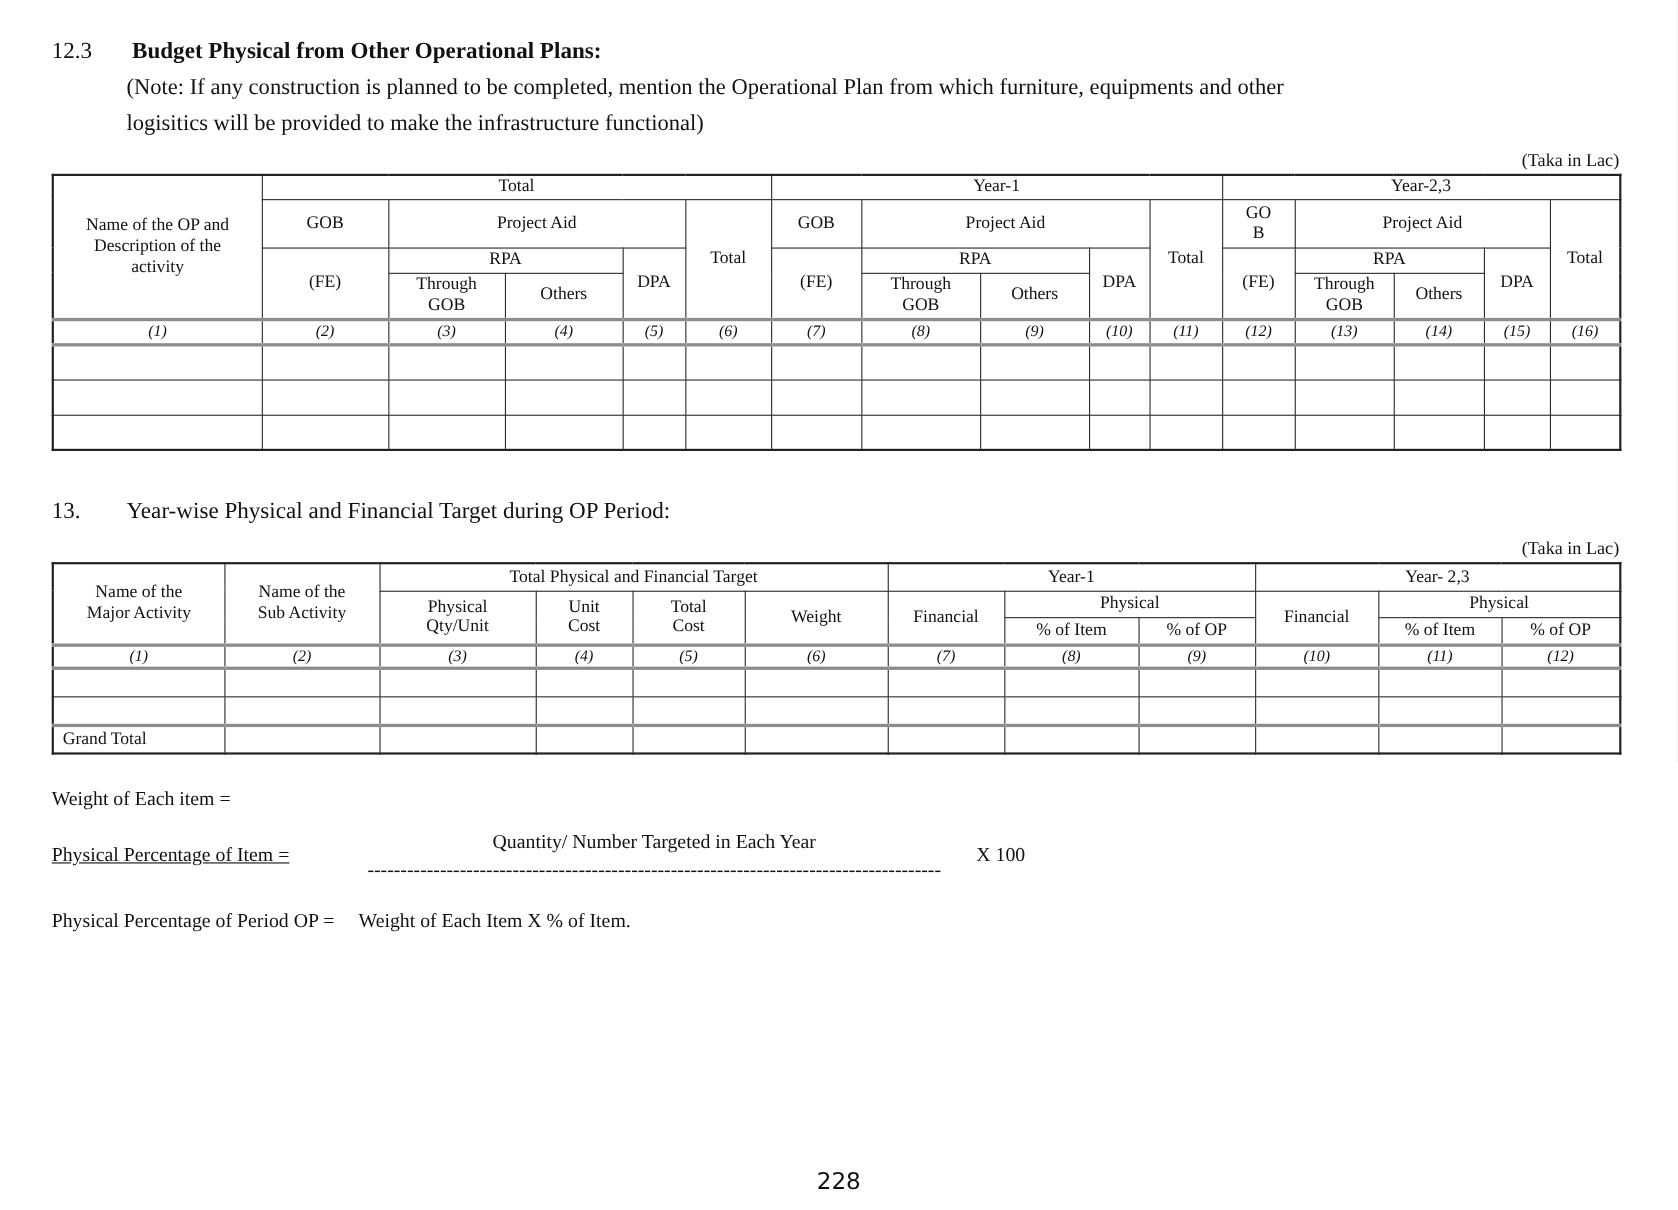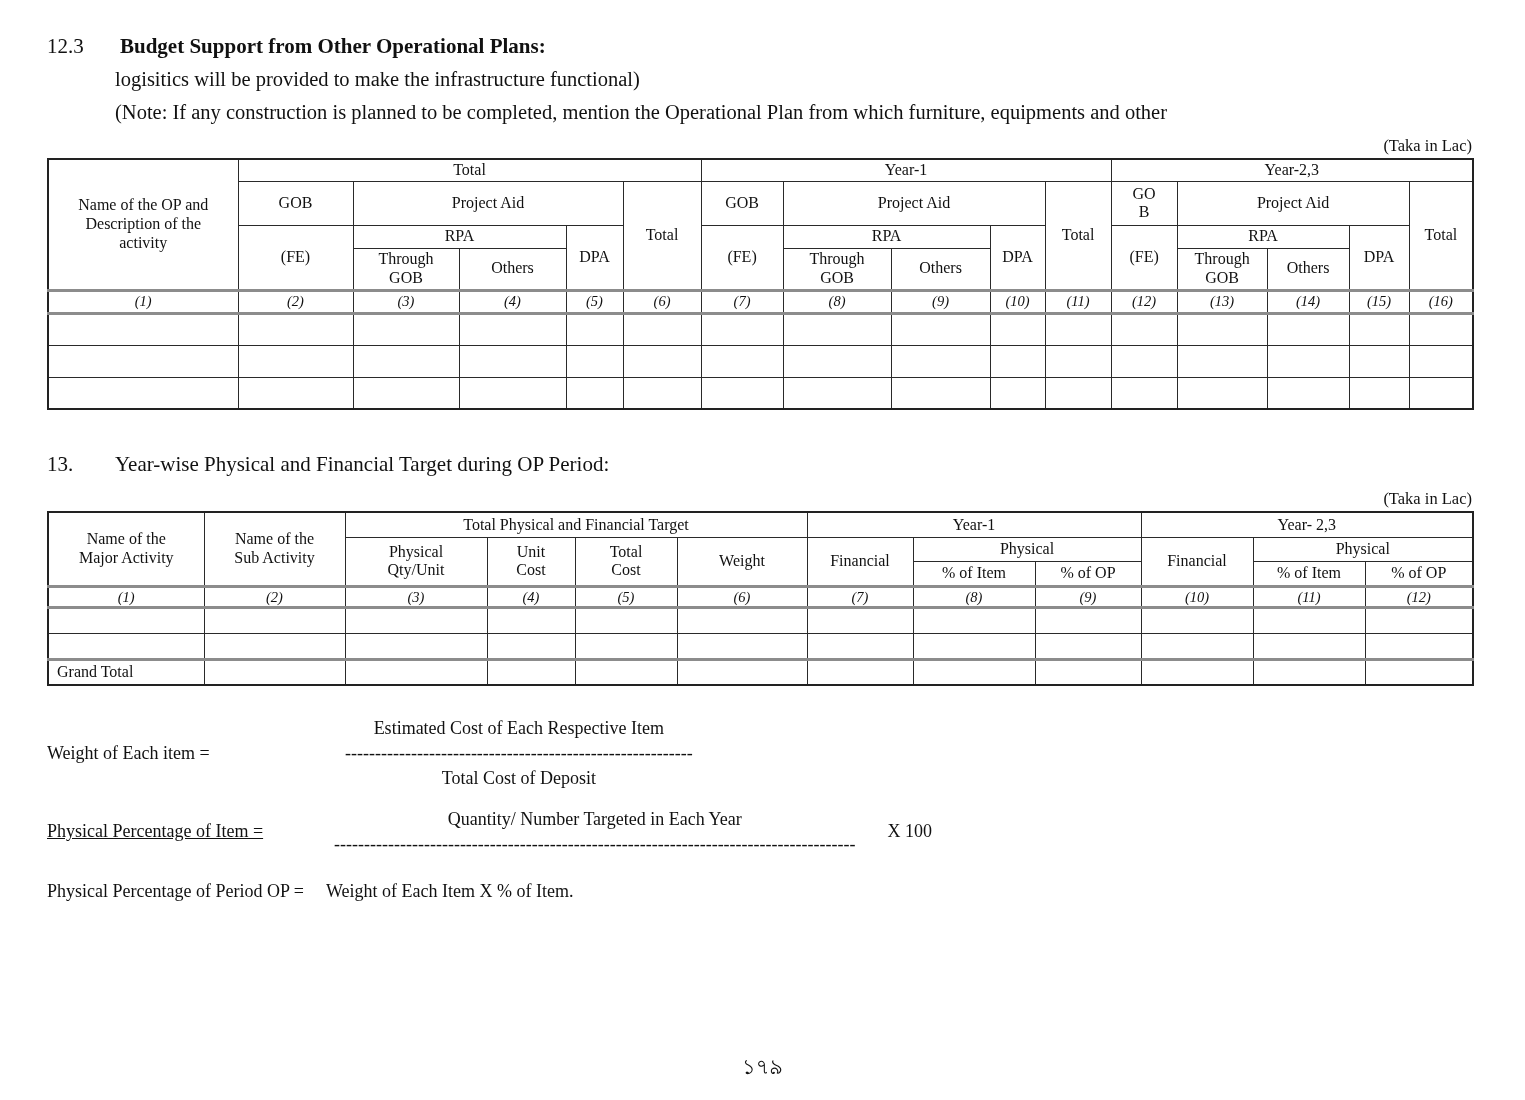--- a/index.html
+++ b/index.html
@@ -67,25 +67,25 @@
     font-family:"DejaVu Sans","Liberation Sans",sans-serif;
   }
 </style>
 </head>
 <body>
 
 <div class="page">
 
   <div class="sec-head">
     <span class="sec-num">12.3</span>
-    <span class="sec-title">Budget Support from Other Operational Plans:</span>
+    <span class="sec-title">Budget Physical from Other Operational Plans:</span>
   </div>
   <div class="note">
+    <div>(Note: If any construction is planned to be completed, mention the Operational Plan from which furniture, equipments and other</div>
     <div>logisitics will be provided to make the infrastructure functional)</div>
-    <div>(Note: If any construction is planned to be completed, mention the Operational Plan from which furniture, equipments and other</div>
   </div>
 
   <div class="taka">(Taka in Lac)</div>
 
   <table class="t1 mt-t1">
     <colgroup>
       <col style="width:190px">
         <col style="width:115px">
         <col style="width:106px">
         <col style="width:107px">
@@ -325,36 +325,31 @@
           <td></td>
           <td></td>
           <td></td>
           <td></td>
     </tr>
   </tbody>
     </table>
 
   <div class="formula f1">
     <span class="f-lhs">Weight of Each item  =</span>
-    <span class="fraction">
-      <span>Estimated Cost of Each Respective Item</span>
-      <span class="f-div">----------------------------------------------------------</span>
-      <span>Total Cost of Deposit</span>
-    </span>
   </div>
 
   <div class="formula f2">
     <span class="f-lhs">Physical Percentage of Item =</span>
     <span class="fraction">
       <span>Quantity/ Number Targeted in Each Year</span>
       <span class="f-div">---------------------------------------------------------------------------------------</span>
     </span>
     <span class="f-mult">X 100</span>
   </div>
 
   <div class="formula f3">
     <span>Physical Percentage of Period OP =</span>
     <span class="f-rhs">Weight of Each Item X % of Item.</span>
   </div>
 
-  <div class="footer">১৭৯</div>
+  <div class="footer">228</div>
 
 </div>
 
 </body></html>

